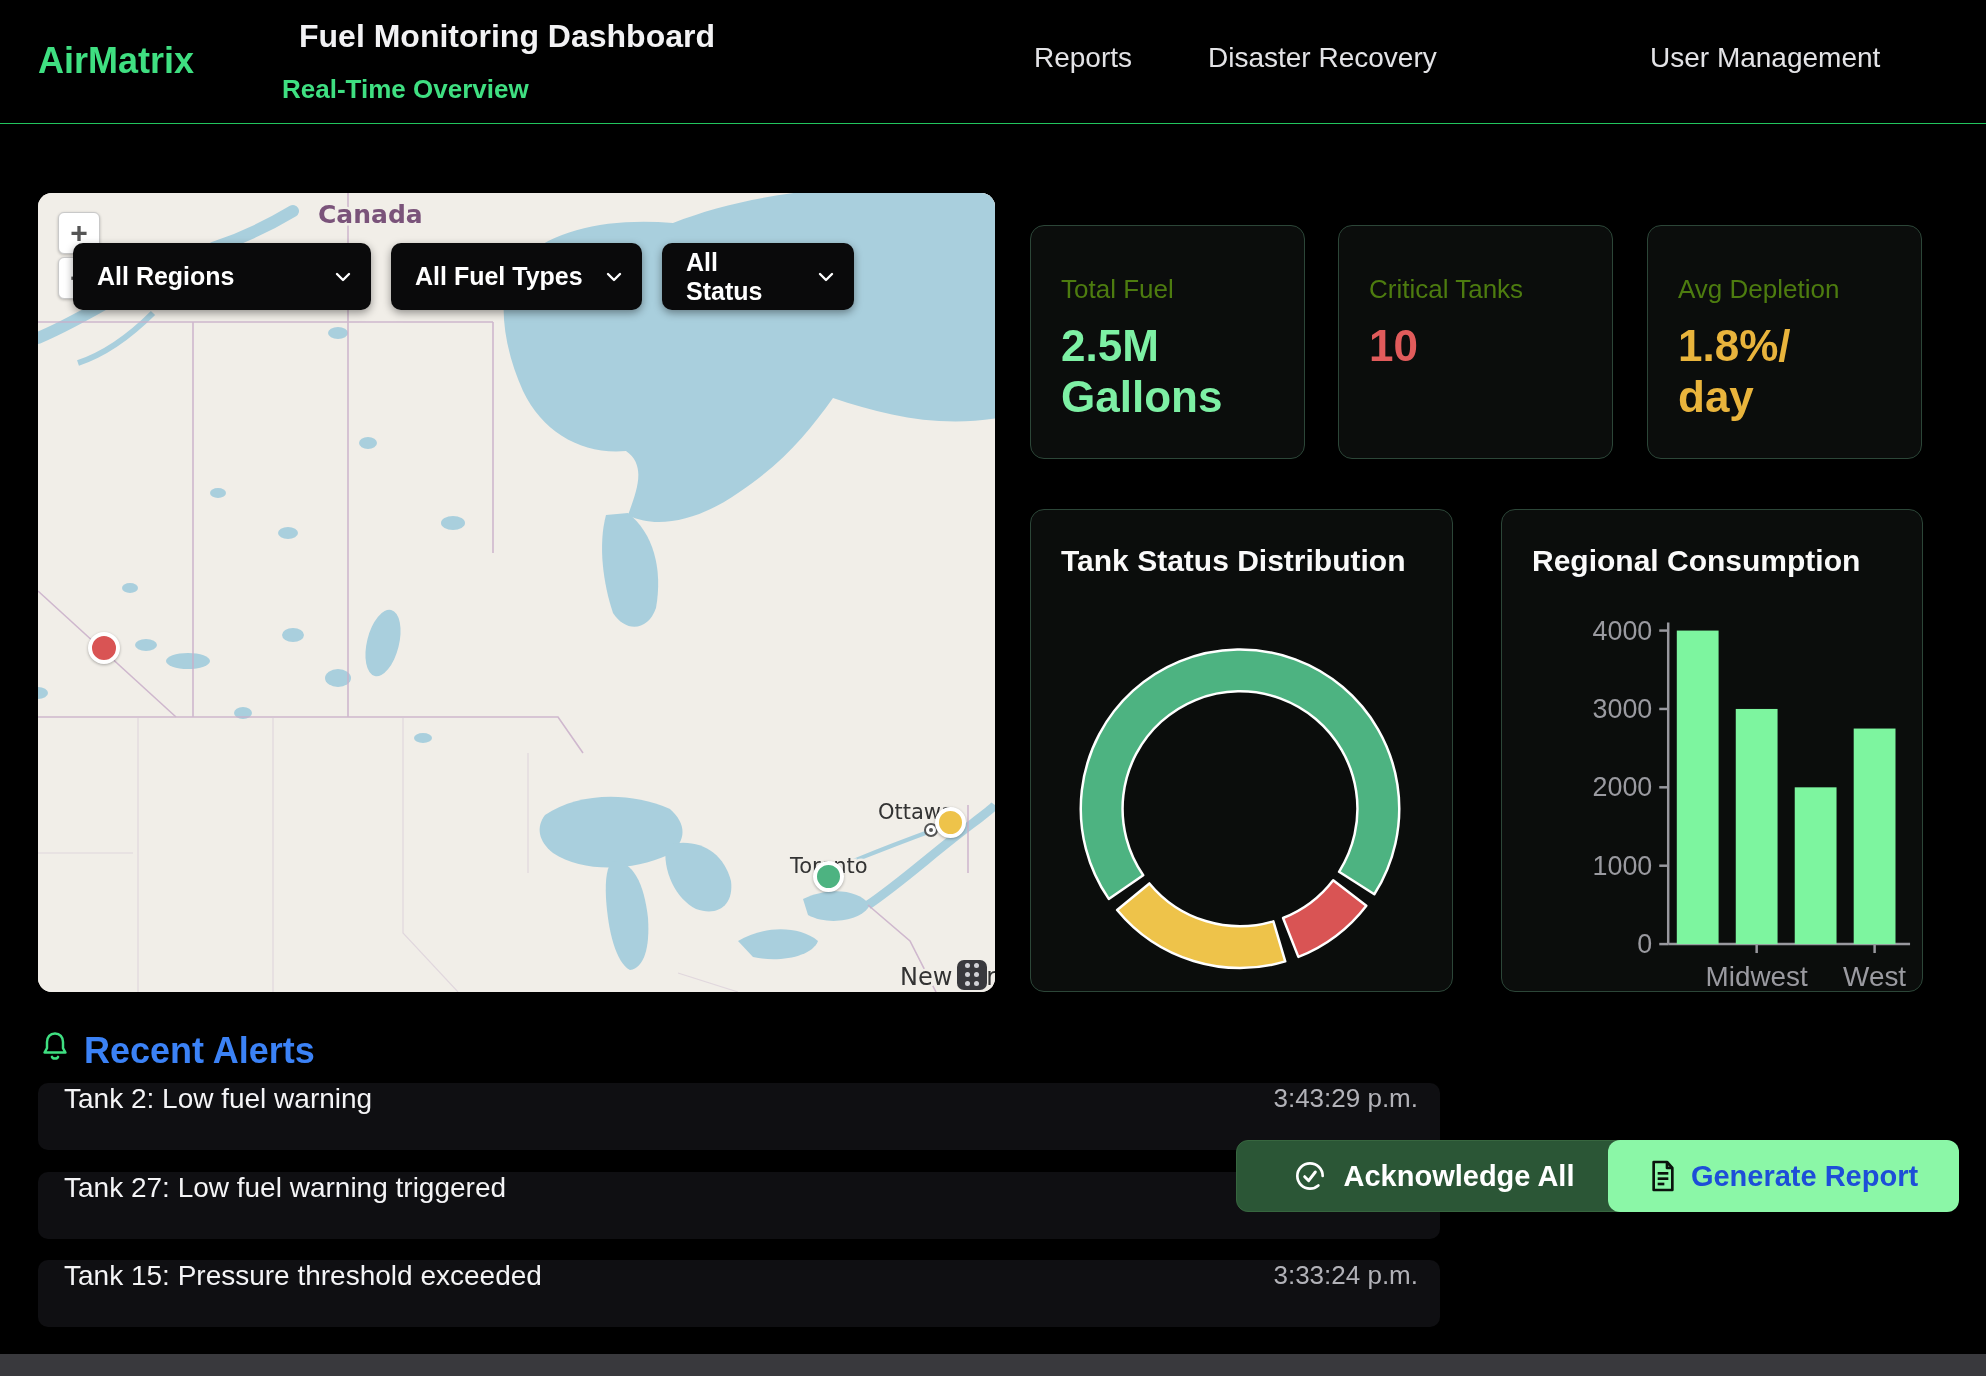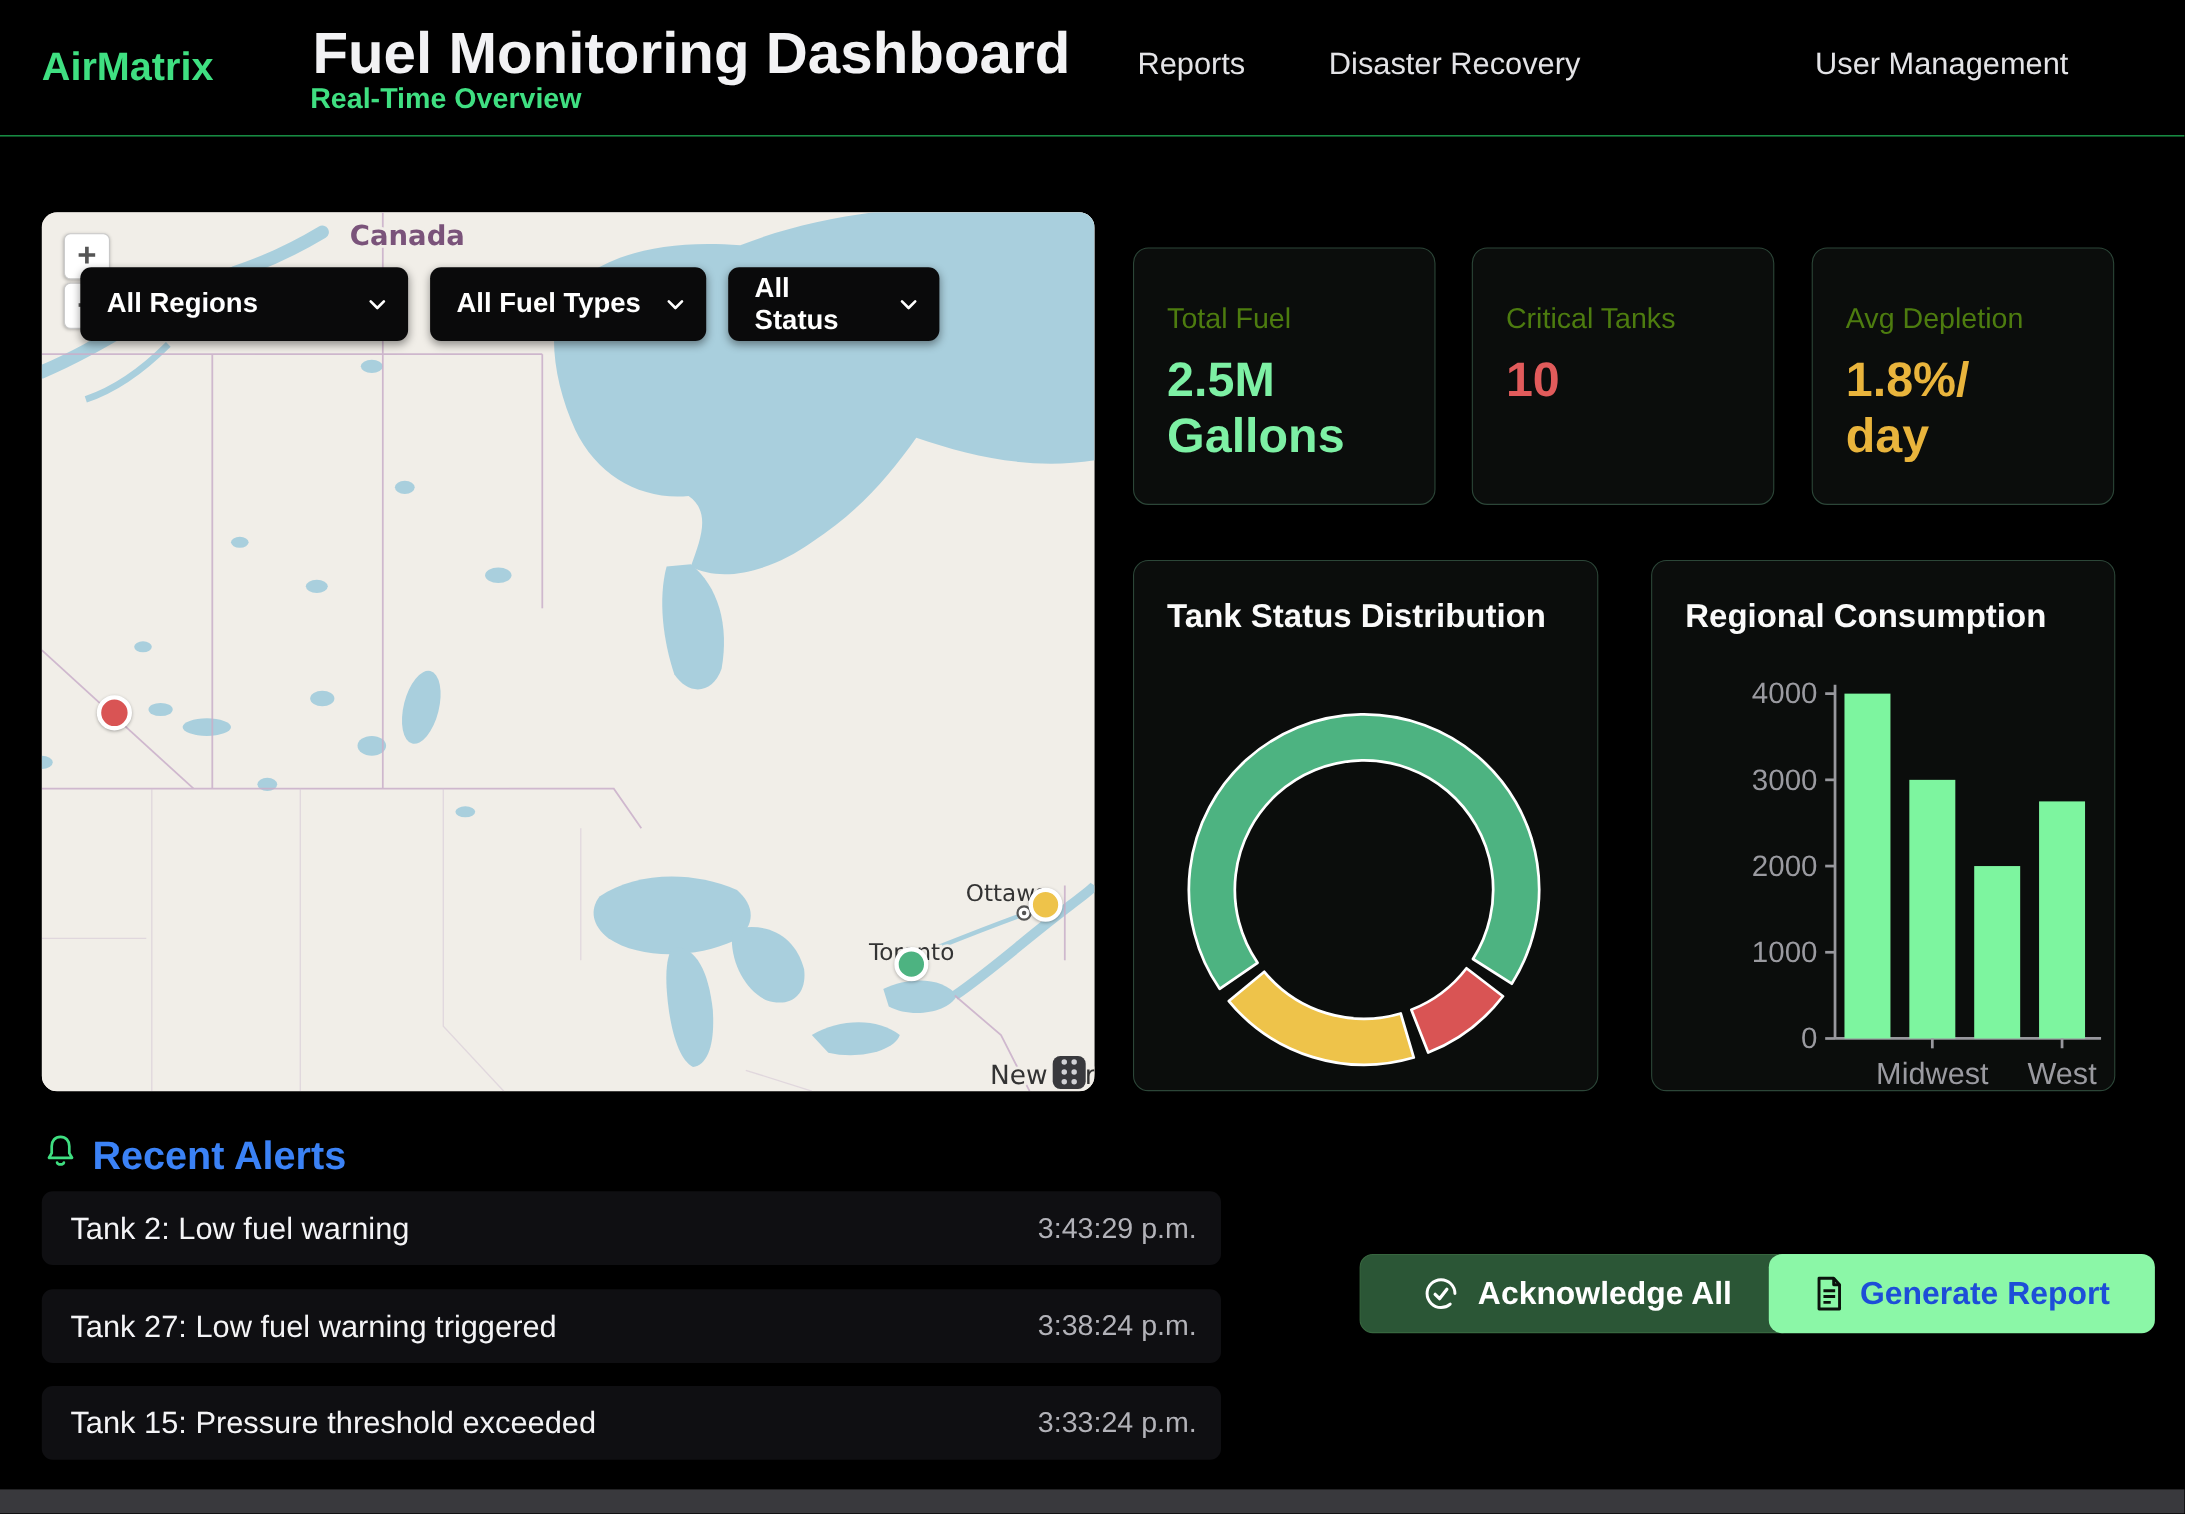--- a/index.html
+++ b/index.html
@@ -5,21 +5,21 @@
   * { margin:0; padding:0; box-sizing:border-box; }
   html,body { background:#000; }
   body { width:1986px; height:1376px; position:relative; overflow:hidden;
          font-family:"Liberation Sans","DejaVu Sans",sans-serif; color:#e8e8ea; }
   .abs { position:absolute; }
 
   
   #header { left:0; top:0; width:1986px; height:124px; background:#000;
             border-bottom:1px solid #22c55e; }
   #brand { left:38px; top:40px; font-size:36px; font-weight:800; color:#3fdf81; }
-  #title { left:284px; top:18px; font-size:53px; font-weight:700; color:#f2f2f4; }
+  #title { left:299px; top:18px; font-size:32px; font-weight:700; color:#f2f2f4; }
   #subtitle { left:282px; top:74px; font-size:26px; font-weight:700; color:#3fdf81; }
   .nav-item { top:42px; font-size:28px; color:#e3e3e6; cursor:pointer; white-space:nowrap; }
 
   
   #map-panel { left:38px; top:193px; width:957px; height:799px; border-radius:14px;
                overflow:hidden; background:#f1eee8; cursor:grab; }
   #map-svg { position:absolute; left:0; top:0; width:957px; height:799px; }
   .zoom-btn { position:absolute; width:42px; height:42px; background:#fff; border:1px solid #c9c9c9;
               border-radius:6px; color:#555; font-size:30px; font-weight:700; text-align:center;
               line-height:40px; cursor:pointer; box-shadow:0 1px 3px rgba(0,0,0,.25); }
@@ -51,22 +51,22 @@
   
   .chart-panel { top:509px; height:483px; }
   #donut-panel { left:1030px; width:423px; }
   #bars-panel  { left:1501px; width:422px; }
   .chart-title { position:absolute; left:30px; top:34px; font-size:30px; font-weight:700; color:#fafafa; }
   .chart-svg { position:absolute; left:0; top:0; width:100%; height:100%; }
 
   
   #alerts-title { left:84px; top:1030px; font-size:36px; font-weight:700; color:#3b82f6; }
   #bell { left:40px; top:1031px; }
-  .alert-row { left:38px; width:1072px; height:67px; background:#0f0f12; border-radius:10px;
-               display:flex; align-items:center; justify-content:space-between;
+  .alert-row { left:38px; width:1402px; height:67px; background:#0f0f12; border-radius:10px;
+               display:flex; align-items:flex-start; justify-content:space-between;
                padding:0 22px 0 26px; cursor:pointer; }
   .alert-msg { font-size:28px; color:#f4f4f6; }
   .alert-time { font-size:26px; color:#b2b2b8; }
 
   
   .action-btn { top:1140px; height:72px; border-radius:12px; display:flex; align-items:center;
                 justify-content:center; gap:18px; font-size:29px; font-weight:700; cursor:pointer;
                 border:none; font-family:inherit; }
   #ack-btn { left:1236px; width:396px; background:#2b5636; color:#fff; border:1px solid #37663f; }
   #report-btn { left:1608px; width:351px; background:#8bf7a7; color:#1d4ed8;gap:14px; }

